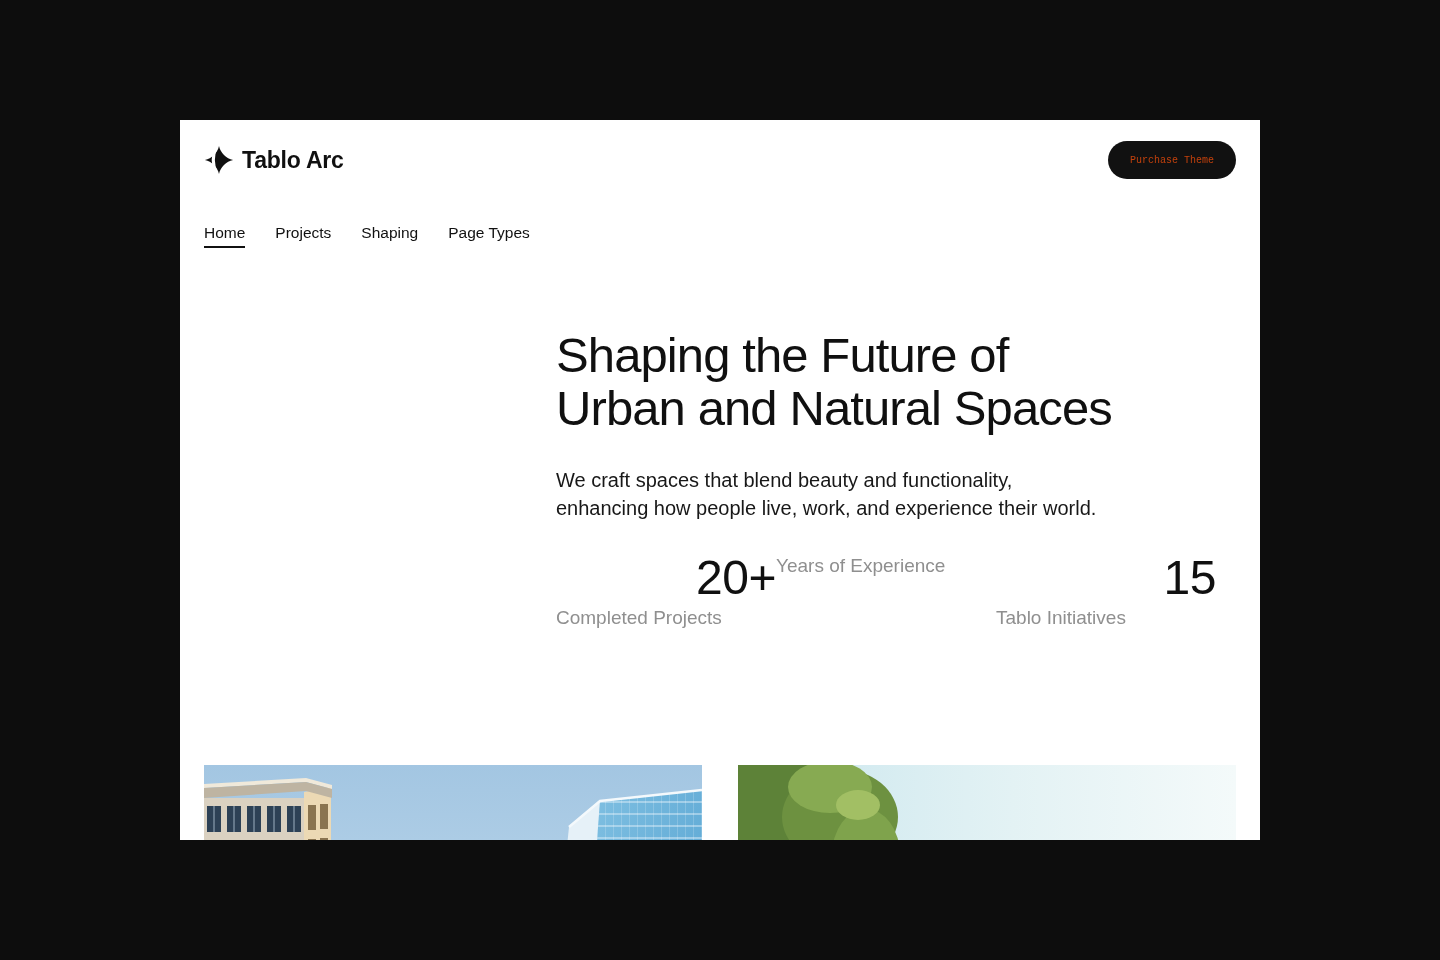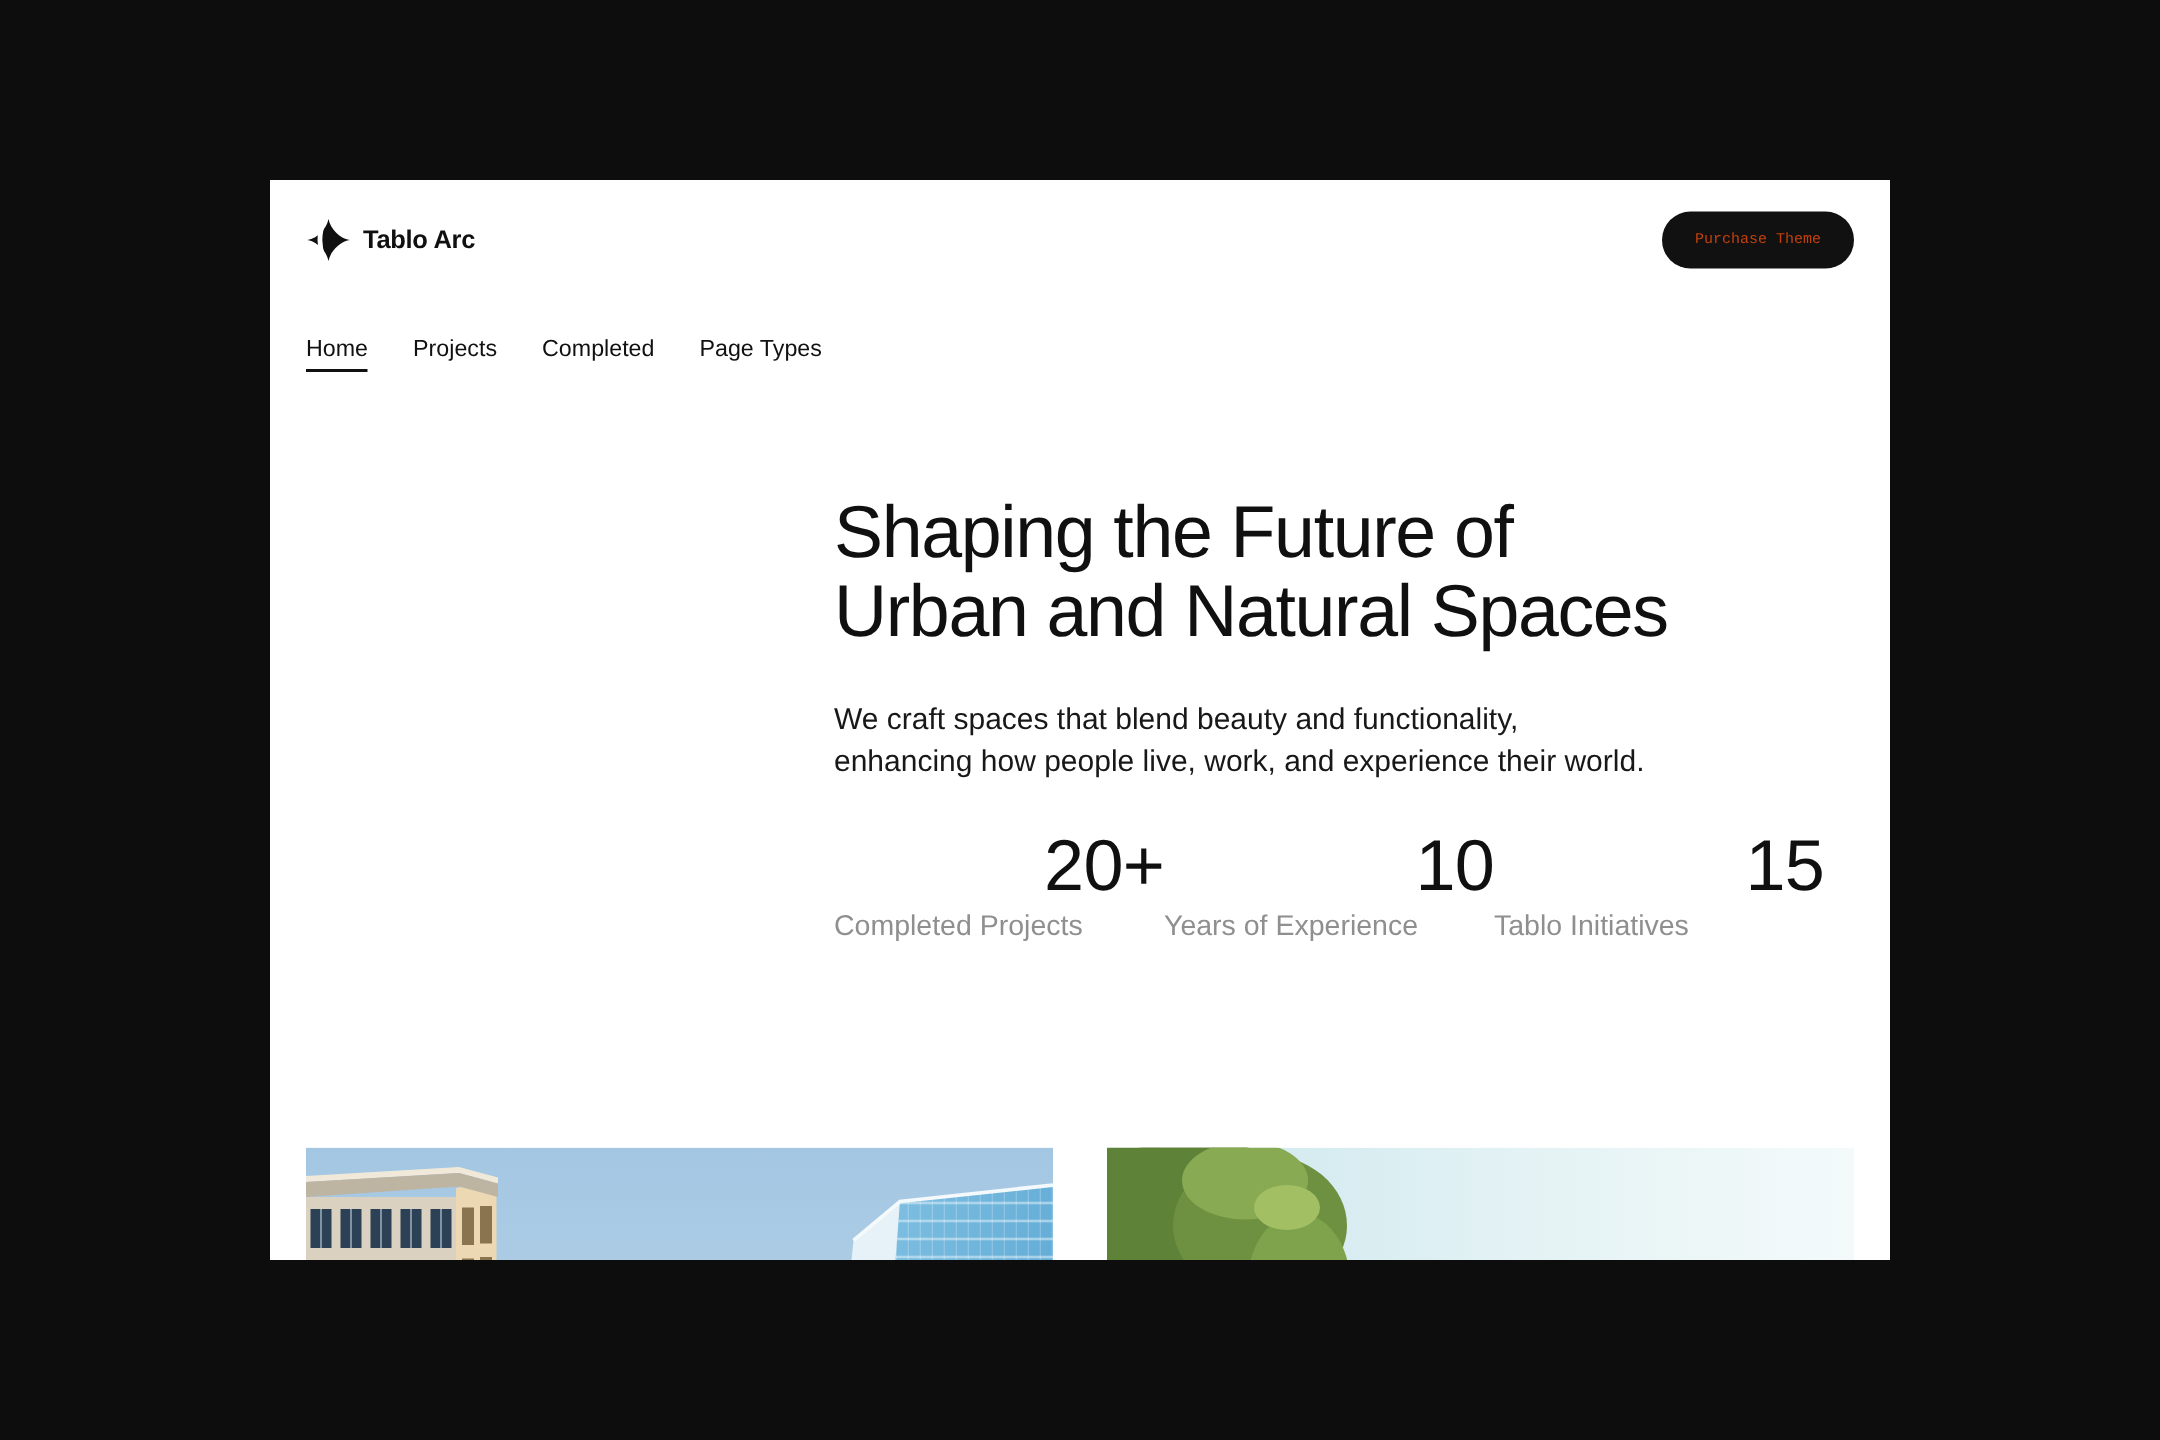--- a/index.html
+++ b/index.html
@@ -27,21 +27,21 @@
     justify-content: space-between;
   }
   .brand {
     display: flex;
     align-items: center;
     gap: 8px;
     cursor: pointer;
   }
   .brand svg { display: block; }
   .brand-name {
-    font-size: 17px;
+    font-size: 23px;
     font-weight: 600;
     letter-spacing: -0.2px;
     color: #101010;
   }
   .purchase-btn {
     height: 38px;
     padding: 0 22px;
     background: #111111;
     color: #c2410c;
     border: none;
@@ -138,40 +138,39 @@
         </svg>
       </span>
       <span class="brand-name">Tablo Arc</span>
     </div>
     <button class="purchase-btn">Purchase Theme</button>
   </div>
 
   <nav class="nav">
     <a class="nav-item active">Home</a>
     <a class="nav-item">Projects</a>
-    <a class="nav-item">Completed</a>
+    <a class="nav-item">Shaping</a>
     <a class="nav-item">Page Types</a>
   </nav>
 
   <section class="hero">
     <h1>
       <span>Shaping the Future of</span>
       <span>Urban and Natural Spaces</span>
     </h1>
     <div class="hero-desc">
       <span>We craft spaces that blend beauty and functionality,</span>
       <span>enhancing how people live, work, and experience their world.</span>
     </div>
     <div class="stats">
       <div class="stat">
         <div class="stat-value">20+</div>
         <div class="stat-label">Completed Projects</div>
       </div>
       <div class="stat">
-        <div class="stat-value">10</div>
         <div class="stat-label">Years of Experience</div>
       </div>
       <div class="stat">
         <div class="stat-value">15</div>
         <div class="stat-label">Tablo Initiatives</div>
       </div>
     </div>
   </section>
 
   <div class="gallery">

